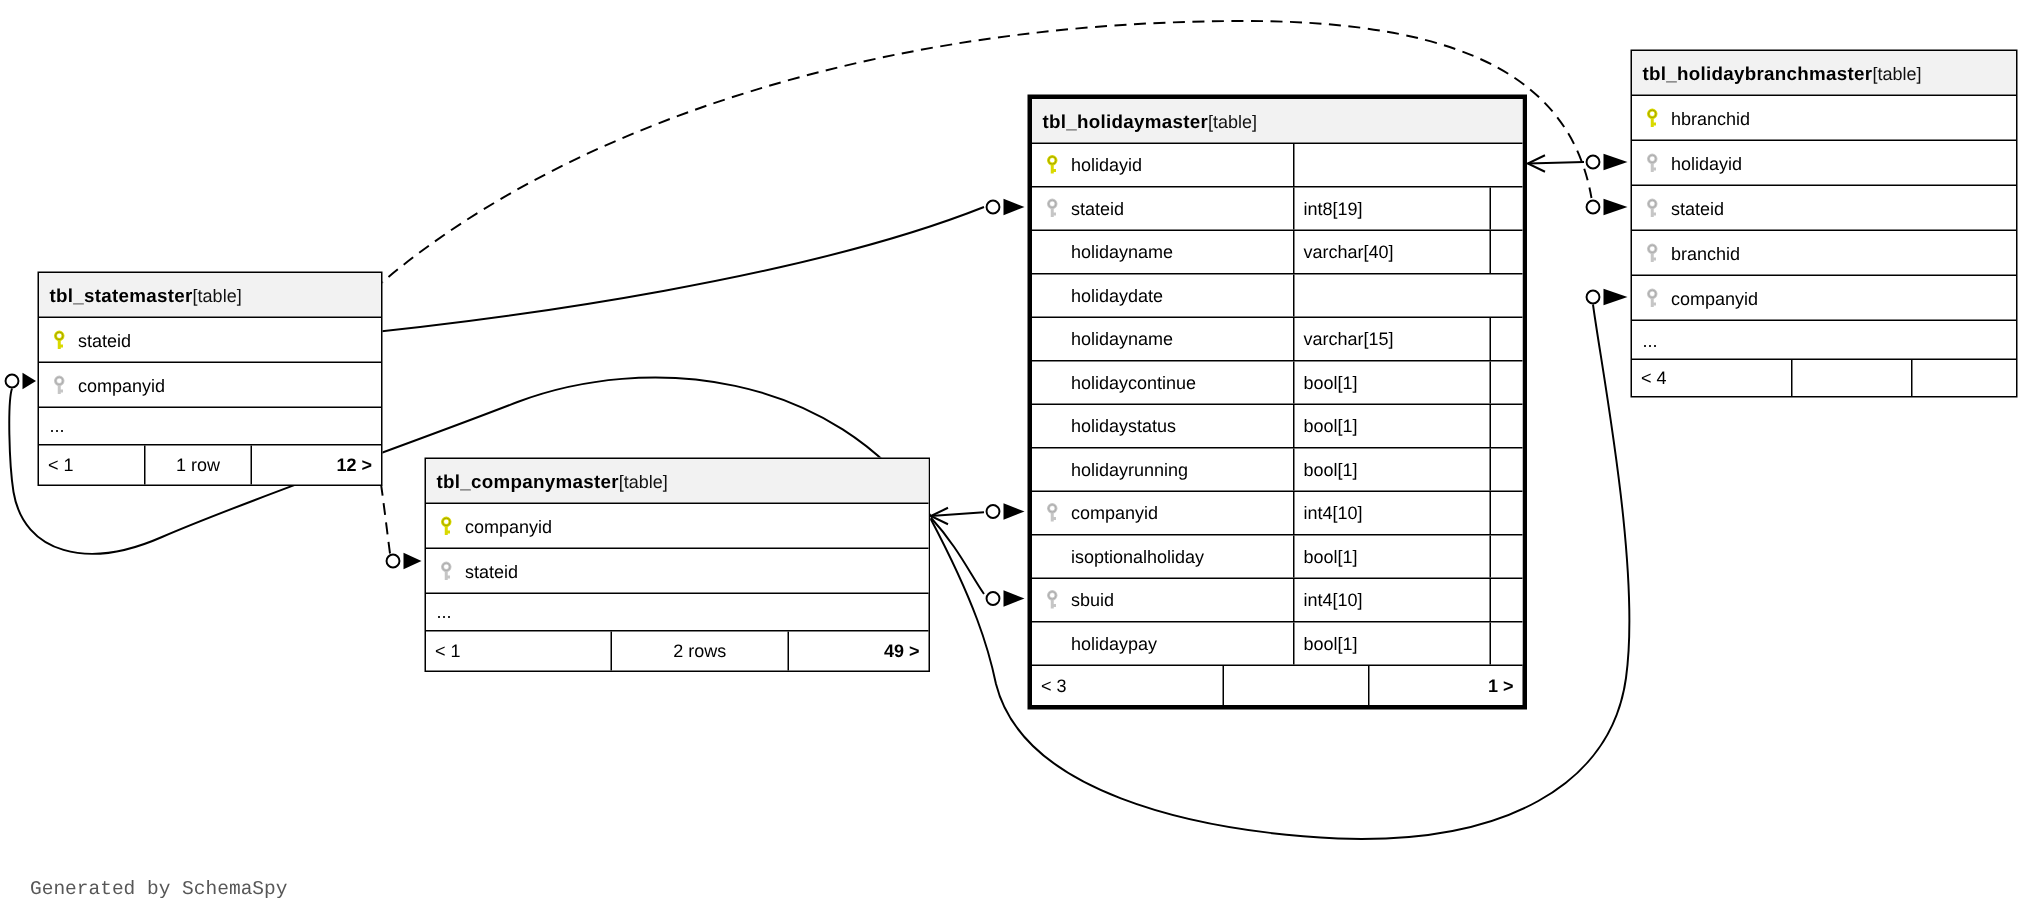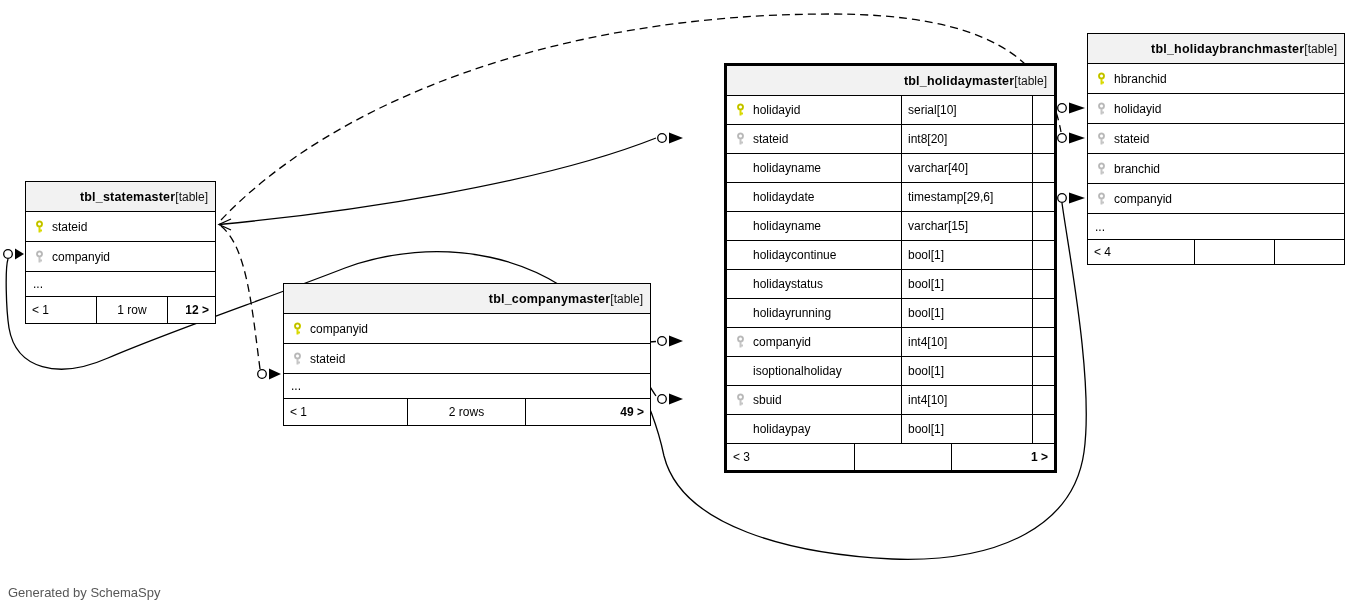--- a/index.html
+++ b/index.html
@@ -9,21 +9,21 @@
   }
   #canvas{position:absolute;left:0;top:0;width:1360px;height:613px;}
 
   
   .dbtable{
     position:absolute;background:#fff;border:1.5px solid #000;
     box-sizing:border-box;font-size:12px;
   }
   .dbtable.focus{border-width:3px;}
   .hdr{
-    display:flex;justify-content:flex-end;align-items:center;
+    display:flex;justify-content:flex-start;align-items:center;
     background:#f2f2f2;height:29px;box-sizing:border-box;padding:0 7px;
   }
   .tname{font-weight:bold;font-size:12.5px;letter-spacing:.2px;}
   .ttag{font-size:12px;color:#111;}
   .rows{display:block;}
   .row{
     display:flex;align-items:center;box-sizing:border-box;
     border-top:1.4px solid #000;background:#fff;
   }
   .keycell{width:26px;display:flex;justify-content:center;align-items:center;flex:0 0 26px;}
@@ -33,31 +33,31 @@
   .colnarrow{box-sizing:border-box;border-left:1.2px solid #000;height:100%;flex:0 0 22px;}
   .ellip{box-sizing:border-box;border-top:1.4px solid #000;height:25px;
          display:flex;align-items:center;padding-left:7px;}
   .footer{display:flex;box-sizing:border-box;border-top:1.4px solid #000;height:27px;}
   .fcell{box-sizing:border-box;display:flex;align-items:center;height:100%;padding:0 6px;}
   .fcell + .fcell{border-left:1.2px solid #000;}
   .fcell.c{justify-content:center;margin-left:13px;}
   .fcell.r{justify-content:flex-end;flex:1 1 auto;font-weight:bold;}
 
   
-  .t0{left:25px;top:181px;width:191px;}
+  .t0{left:25px;top:181px;width:230px;}
   .t0 .row{height:30px;}
   .t0 .fcell:nth-child(1){width:57px;}
   .t0 .fcell:nth-child(2){width:71px;}
 
-  .t1{left:283px;top:283px;width:368px;}
+  .t1{left:283px;top:305px;width:337px;}
   .t1 .row{height:30px;}
   .t1 .fcell:nth-child(1){width:110px;}
   .t1 .fcell:nth-child(2){width:118px;}
 
-  .t2{left:724px;top:63px;width:333px;}
+  .t2{left:685px;top:63px;width:333px;}
   .t2 .row{height:29px;}
   .t2 .colname{flex:0 0 148px;}
   .t2 .coltype{flex:0 0 131px;}
   .t2 .fcell:nth-child(1){width:114px;}
   .t2 .fcell:nth-child(2){width:97px;}
 
   .t3{left:1087px;top:33px;width:258px;}
   .t3 .row{height:30px;}
   .t3 .ellip{height:26px;}
   .t3 .footer{height:25px;}
@@ -66,22 +66,22 @@
 
   
   svg#edges{position:absolute;left:0;top:0;pointer-events:none;}
   .edge{fill:none;stroke:#000;stroke-width:1.3px;}
   .edge.dashed{stroke-dasharray:8 5;}
   .conn-circle{fill:#fff;stroke:#000;stroke-width:1.3px;}
   .conn-arrow{fill:#000;stroke:none;}
   .vee{fill:none;stroke:#000;stroke-width:1.3px;}
 
   #note{
-    position:absolute;left:8px;top:585px;font-size:13px;color:#575757;
-    font-family:Liberation Sans, sans-serif;
+    position:absolute;left:20px;top:585px;font-size:13px;color:#575757;
+    font-family:Liberation Mono, monospace;
   }
 </style>
 </head>
 <body>
 
 <div id="canvas">
 
   <svg id="edges" width="1360" height="613" viewBox="0 0 1360 613">
 
     <path class="edge" d="M219,224.5 C350,212 540,184 656,138"></path>
@@ -209,45 +209,43 @@
     <div class="rows">
         <div class="row">
           <span class="keycell">
             <svg width="13" height="14" viewBox="0 0 13 14">
               <circle cx="6.5" cy="3.9" r="2.5" fill="none" stroke="#d9d900" stroke-width="2"></circle>
               <path d="M6.5 6.4 L6.5 12.6 M6.5 10.6 L9 10.6" fill="none" stroke="#d9d900" stroke-width="2"></path>
               <circle cx="6.5" cy="3.9" r="2.5" fill="none" stroke="#9a9a00" stroke-width="0.6"></circle>
             </svg>
           </span>
           <span class="colname">holidayid</span>
-          <span class="coltype">serial[10]</span>
           <span class="colnarrow"></span>
         </div>
         <div class="row">
           <span class="keycell">
             <svg width="13" height="14" viewBox="0 0 13 14">
               <circle cx="6.5" cy="3.9" r="2.5" fill="none" stroke="#c6c6c6" stroke-width="2"></circle>
               <path d="M6.5 6.4 L6.5 12.6 M6.5 10.6 L9 10.6" fill="none" stroke="#c6c6c6" stroke-width="2"></path>
               <circle cx="6.5" cy="3.9" r="2.5" fill="none" stroke="#a8a8a8" stroke-width="0.6"></circle>
             </svg>
           </span>
           <span class="colname">stateid</span>
-          <span class="coltype">int8[20]</span>
+          <span class="coltype">int8[19]</span>
           <span class="colnarrow"></span>
         </div>
         <div class="row">
           <span class="keycell"></span>
           <span class="colname">holidayname</span>
           <span class="coltype">varchar[40]</span>
           <span class="colnarrow"></span>
         </div>
         <div class="row">
           <span class="keycell"></span>
           <span class="colname">holidaydate</span>
-          <span class="coltype">timestamp[29,6]</span>
           <span class="colnarrow"></span>
         </div>
         <div class="row">
           <span class="keycell"></span>
           <span class="colname">holidayname</span>
           <span class="coltype">varchar[15]</span>
           <span class="colnarrow"></span>
         </div>
         <div class="row">
           <span class="keycell"></span>

